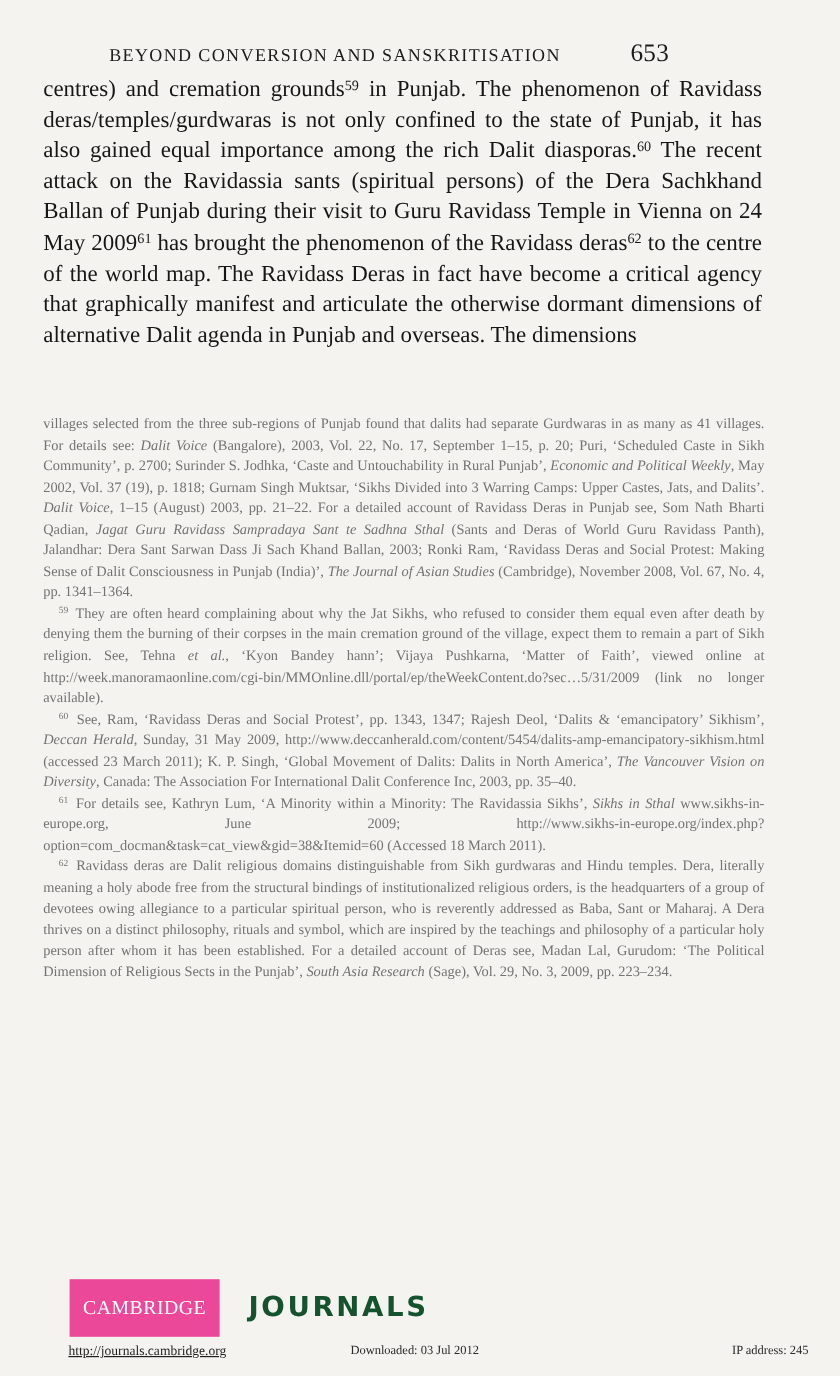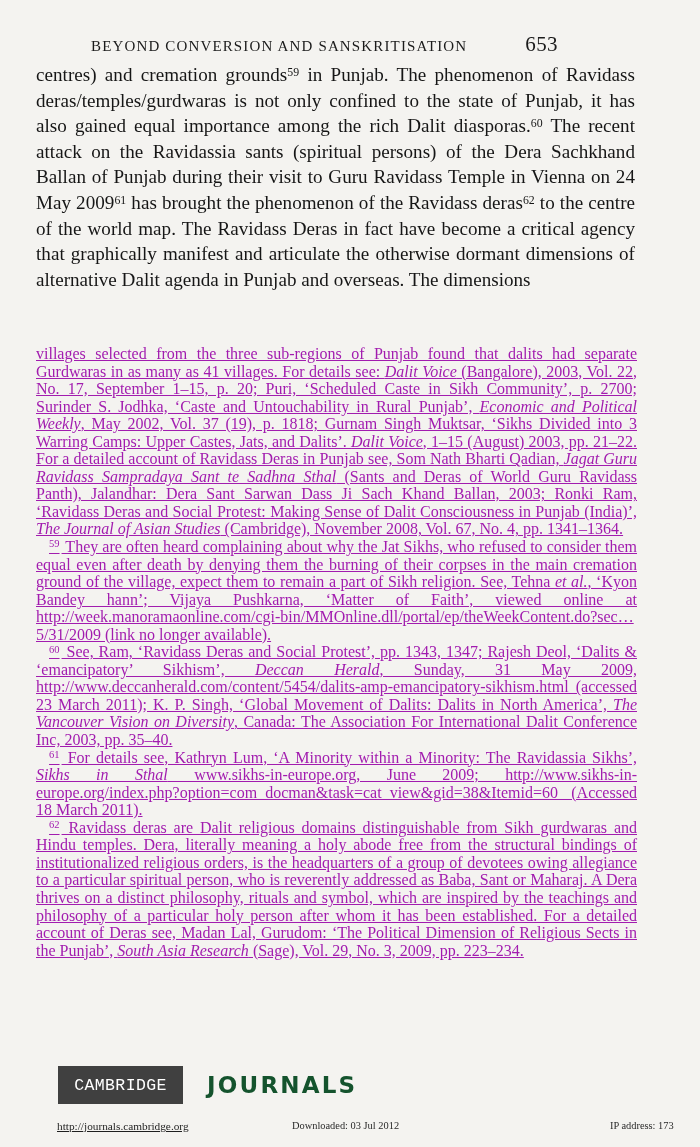--- a/index.html
+++ b/index.html
@@ -72,26 +72,25 @@
     vertical-align: 0.45em;
     line-height: 0;
   }
 
   
   .notes-block {
     position: absolute;
     top: 345px;
     left: 36px;
     width: 601px;
-    font-size: 16px;
+    font-size: 12px;
     line-height: 17.55px;
     text-align: justify;
     text-justify: inter-word;
-    color: #a21caf;
-    text-decoration: underline;
+    color: #737373;
   }
   .notes-block p {
     margin: 0;
   }
   .note-indent {
     text-indent: 13px;
   }
   .note-cont {
     text-indent: 0;
   }
@@ -106,28 +105,28 @@
 
   
   .logo-row {
     position: absolute;
     top: 1066px;
     left: 58px;
     display: flex;
     align-items: center;
   }
   .logo-mark {
-    background: #404040;
+    background: #ec4899;
     color: #ffffff;
     width: 125px;
-    height: 38px;
+    height: 48px;
     display: flex;
     align-items: center;
     justify-content: center;
-    font-family: Liberation Mono, monospace;
+    font-family: Liberation Serif, serif;
     font-size: 16.5px;
     font-variant: small-caps;
     text-transform: uppercase;
     letter-spacing: 0.4px;
   }
   .logo-word {
     margin-left: 24px;
     color: #14532d;
     font-family: "DejaVu Sans", "Liberation Sans", sans-serif;
     font-size: 23px;
@@ -196,16 +195,16 @@
   </div>
 
   <div class="logo-row">
     <div class="logo-mark">Cambridge</div>
     <div class="logo-word">JOURNALS</div>
   </div>
 
   <div class="bottom-bar">
     <span class="bb-url">http://journals.cambridge.org</span>
     <span class="bb-downloaded">Downloaded: 03 Jul 2012</span>
-    <span class="bb-ip">IP address: 173</span>
+    <span class="bb-ip">IP address: 245</span>
   </div>
 
 </div>
 
 </body></html>

